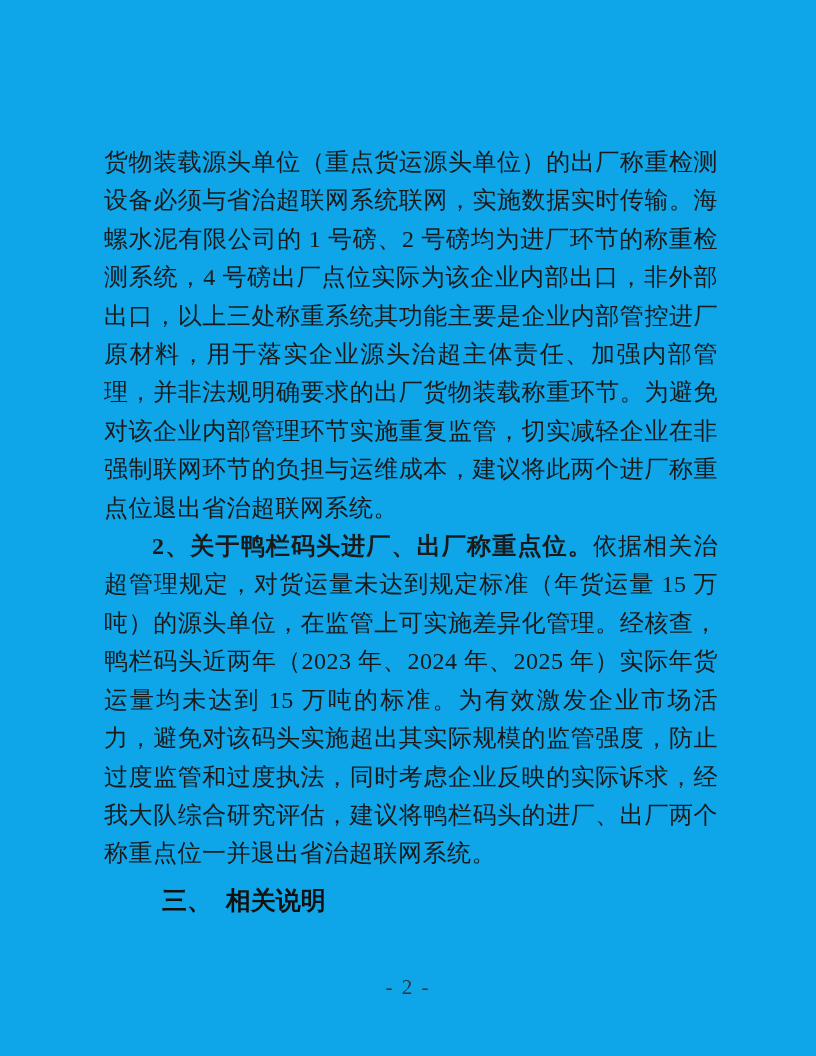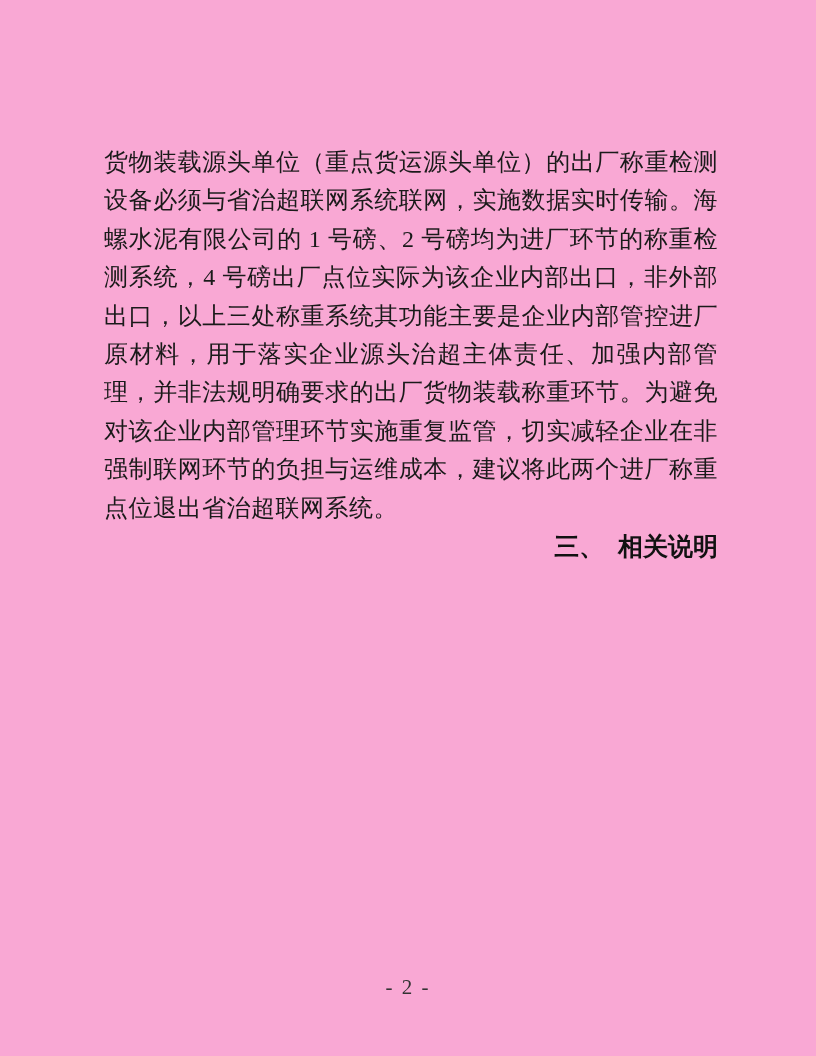--- a/index.html
+++ b/index.html
@@ -4,21 +4,21 @@
 <style>
   html, body {
     margin: 0;
     padding: 0;
     background: #ffffff;
   }
   .page {
     position: relative;
     width: 816px;
     height: 1056px;
-    background: #f9a8d4;
+    background: #0ea5e9;
     overflow: hidden;
     font-family: "Liberation Serif", "DejaVu Serif", serif;
     color: #1a1a1a;
   }
   .content {
     position: absolute;
     left: 104px;
     top: 143px;
     width: 614px;
   }
@@ -29,28 +29,27 @@
     text-align: justify;
     letter-spacing: 0.5px;
   }
   .para.indent {
     text-indent: 2em;
   }
   .lead-bold {
     font-weight: bold;
   }
   .section-heading {
-    margin: 0;
+    margin: 8px;
     font-family: "Liberation Sans", "DejaVu Sans", sans-serif;
     font-weight: bold;
     font-size: 25px;
     line-height: 38.4px;
     text-indent: 2em;
     color: #111111;
-    text-align: right;
   }
   .section-heading .heading-num {
     margin-right: 0.55em;
   }
   .page-footer {
     position: absolute;
     left: 0;
     right: 0;
     top: 975px;
     text-align: center;
@@ -61,20 +60,21 @@
   }
 </style>
 </head>
 <body>
 
 <div class="page">
   <div class="content">
 
     <p class="para">货物装载源头单位（重点货运源头单位）的出厂称重检测设备必须与省治超联网系统联网，实施数据实时传输。海螺水泥有限公司的 1 号磅、2 号磅均为进厂环节的称重检测系统，4 号磅出厂点位实际为该企业内部出口，非外部出口，以上三处称重系统其功能主要是企业内部管控进厂原材料，用于落实企业源头治超主体责任、加强内部管理，并非法规明确要求的出厂货物装载称重环节。为避免对该企业内部管理环节实施重复监管，切实减轻企业在非强制联网环节的负担与运维成本，建议将此两个进厂称重点位退出省治超联网系统。</p>
 
+    <p class="para indent"><span class="lead-bold">2、关于鸭栏码头进厂、出厂称重点位。</span><span>依据相关治超管理规定，对货运量未达到规定标准（年货运量 15 万吨）的源头单位，在监管上可实施差异化管理。经核查，鸭栏码头近两年（2023 年、2024 年、2025 年）实际年货运量均未达到 15 万吨的标准。为有效激发企业市场活力，避免对该码头实施超出其实际规模的监管强度，防止过度监管和过度执法，同时考虑企业反映的实际诉求，经我大队综合研究评估，建议将鸭栏码头的进厂、出厂两个称重点位一并退出省治超联网系统。</span></p>
 
     <p class="section-heading"><span class="heading-num">三、</span><span>相关说明</span></p>
 
 
   </div>
 
   <div class="page-footer">- 2 -</div>
 </div>
 
 </body></html>

